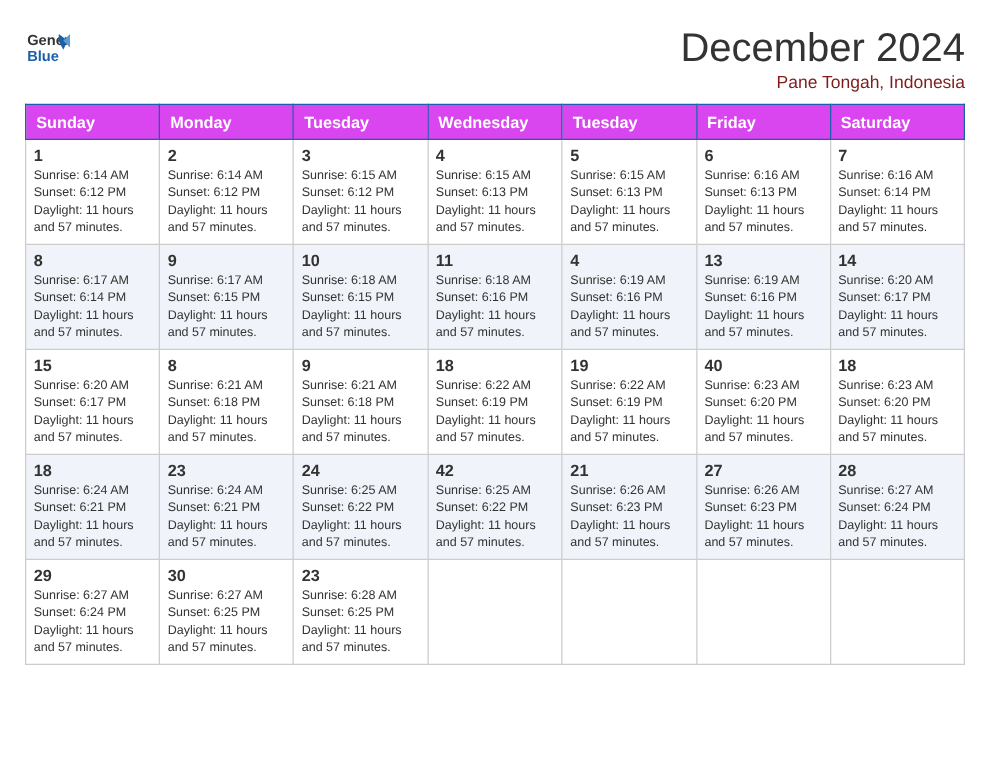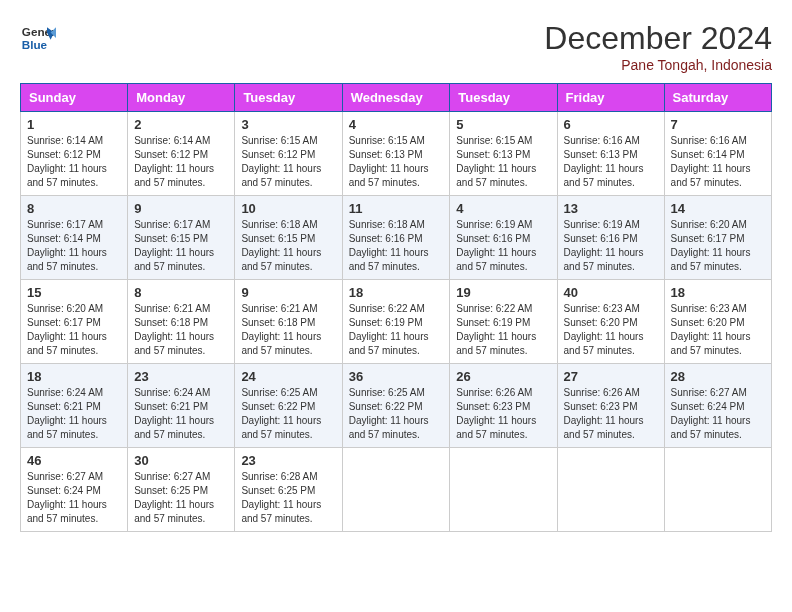--- a/index.html
+++ b/index.html
@@ -206,39 +206,39 @@
 Daylight: 11 hours
 and 57 minutes.</span></td>
         <td><span class="day-number">23</span><span class="day-info" style="white-space: pre-line;">Sunrise: 6:24 AM
 Sunset: 6:21 PM
 Daylight: 11 hours
 and 57 minutes.</span></td>
         <td><span class="day-number">24</span><span class="day-info" style="white-space: pre-line;">Sunrise: 6:25 AM
 Sunset: 6:22 PM
 Daylight: 11 hours
 and 57 minutes.</span></td>
-        <td><span class="day-number">36</span><span class="day-info" style="white-space: pre-line;">Sunrise: 6:25 AM
+        <td><span class="day-number">42</span><span class="day-info" style="white-space: pre-line;">Sunrise: 6:25 AM
 Sunset: 6:22 PM
 Daylight: 11 hours
 and 57 minutes.</span></td>
-        <td><span class="day-number">26</span><span class="day-info" style="white-space: pre-line;">Sunrise: 6:26 AM
+        <td><span class="day-number">21</span><span class="day-info" style="white-space: pre-line;">Sunrise: 6:26 AM
 Sunset: 6:23 PM
 Daylight: 11 hours
 and 57 minutes.</span></td>
         <td><span class="day-number">27</span><span class="day-info" style="white-space: pre-line;">Sunrise: 6:26 AM
 Sunset: 6:23 PM
 Daylight: 11 hours
 and 57 minutes.</span></td>
         <td><span class="day-number">28</span><span class="day-info" style="white-space: pre-line;">Sunrise: 6:27 AM
 Sunset: 6:24 PM
 Daylight: 11 hours
 and 57 minutes.</span></td>
       </tr>
       <tr>
-        <td><span class="day-number">46</span><span class="day-info" style="white-space: pre-line;">Sunrise: 6:27 AM
+        <td><span class="day-number">29</span><span class="day-info" style="white-space: pre-line;">Sunrise: 6:27 AM
 Sunset: 6:24 PM
 Daylight: 11 hours
 and 57 minutes.</span></td>
         <td><span class="day-number">30</span><span class="day-info" style="white-space: pre-line;">Sunrise: 6:27 AM
 Sunset: 6:25 PM
 Daylight: 11 hours
 and 57 minutes.</span></td>
         <td><span class="day-number">23</span><span class="day-info" style="white-space: pre-line; margin-top: 19px;">Sunrise: 6:28 AM
 Sunset: 6:25 PM
 Daylight: 11 hours

